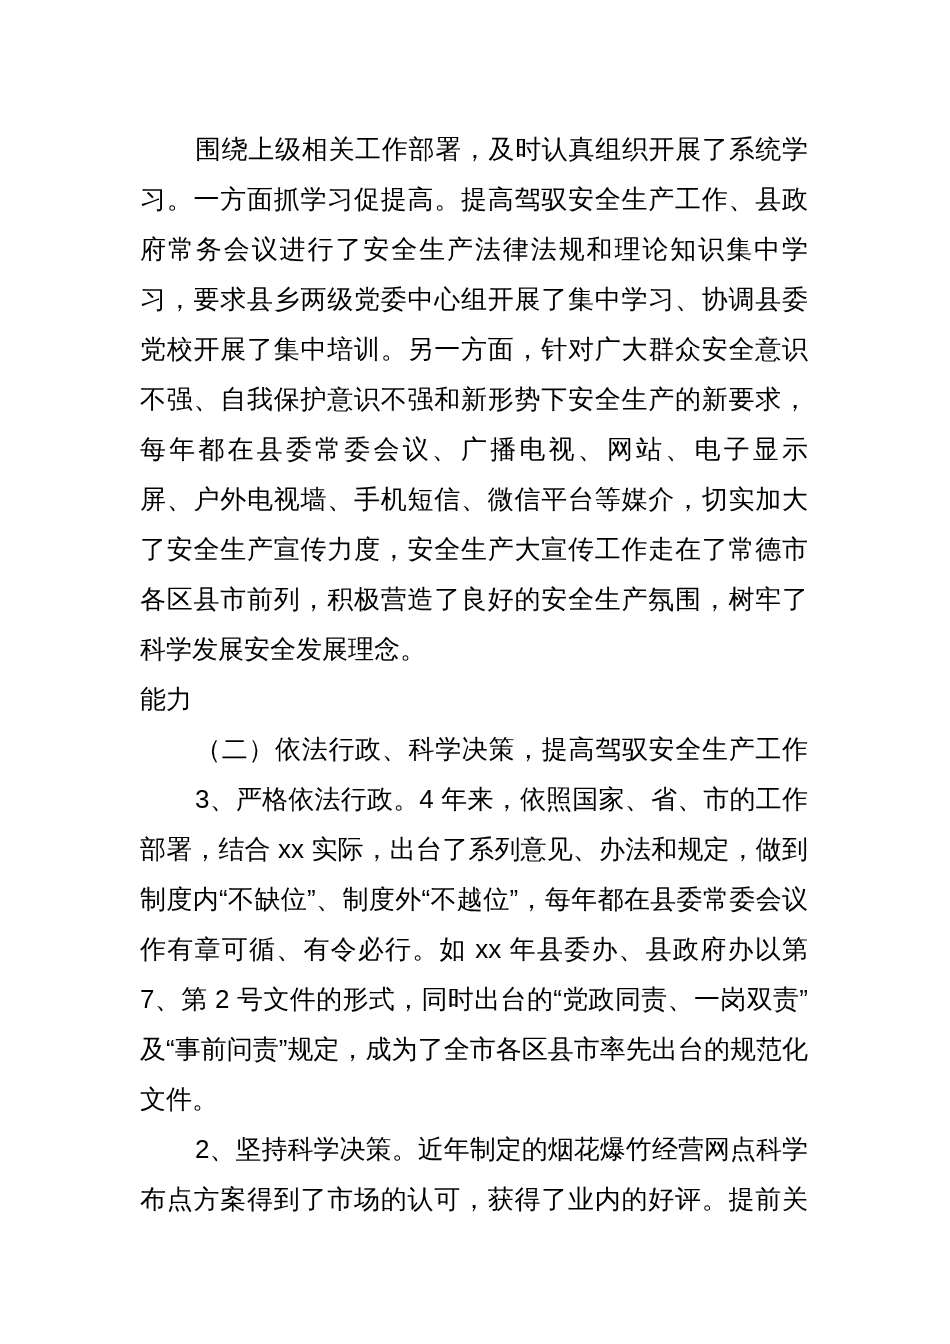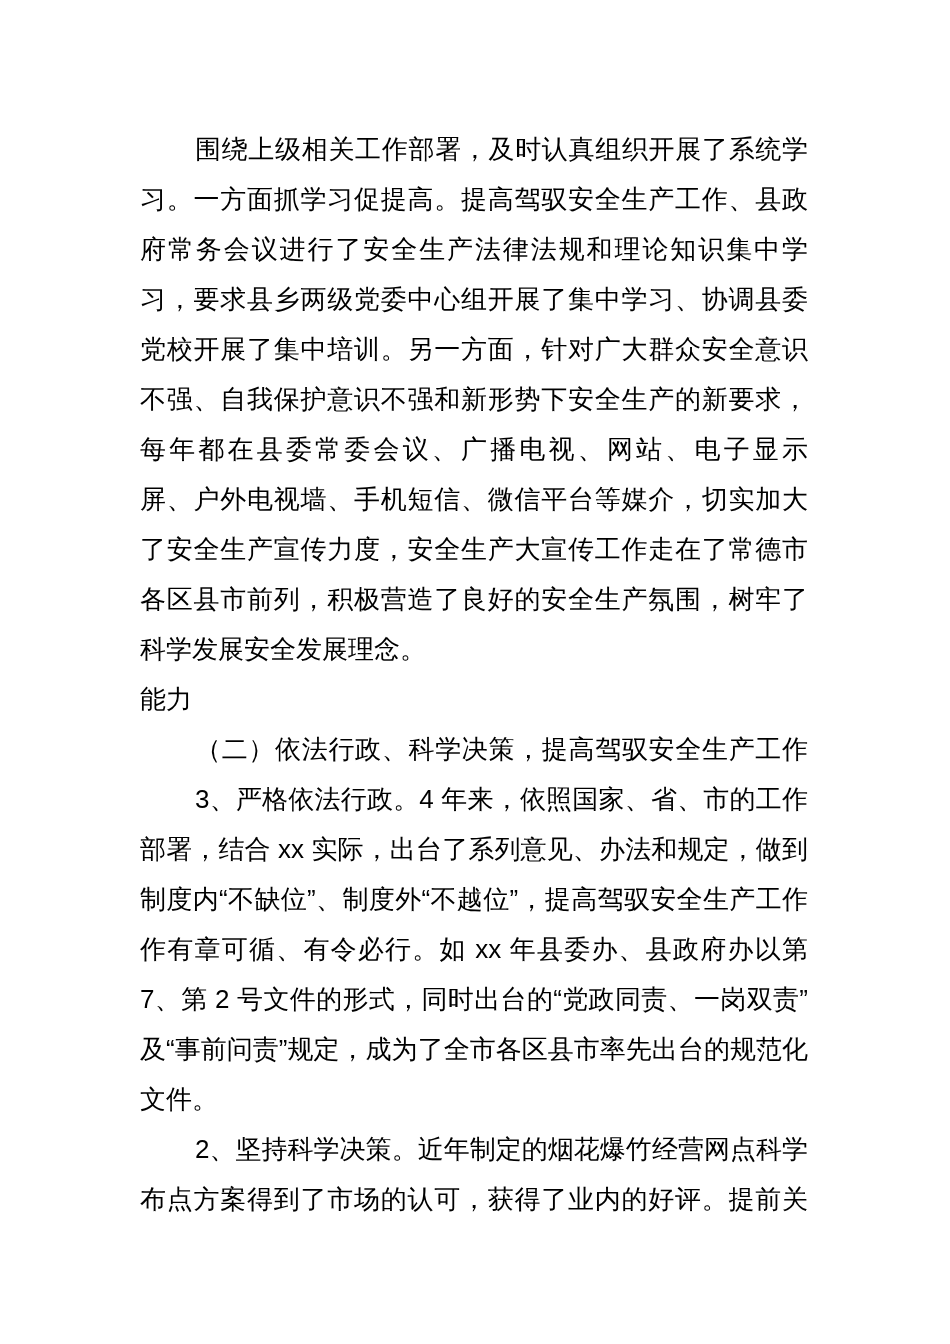--- a/index.html
+++ b/index.html
@@ -60,21 +60,21 @@
         <div class="line just">各区县市前列，积极营造了良好的安全生产氛围，树牢了</div>
         <div class="line">科学发展安全发展理念。</div>
       </div>
       <div class="para">
         <div class="line">能力</div>
         <div class="line indent just">（二）依法行政、科学决策，提高驾驭安全生产工作</div>
       </div>
       <div class="para">
         <div class="line indent just">3、严格依法行政。4 年来，依照国家、省、市的工作</div>
         <div class="line just">部署，结合 xx 实际，出台了系列意见、办法和规定，做到</div>
-        <div class="line just">制度内“不缺位”、制度外“不越位”，提高驾驭安全生产工作</div>
+        <div class="line just">制度内“不缺位”、制度外“不越位”，每年都在县委常委会议</div>
         <div class="line just">作有章可循、有令必行。如 xx 年县委办、县政府办以第</div>
         <div class="line just">7、第 2 号文件的形式，同时出台的“党政同责、一岗双责”</div>
         <div class="line just">及“事前问责”规定，成为了全市各区县市率先出台的规范化</div>
         <div class="line">文件。</div>
       </div>
       <div class="para">
         <div class="line indent just">2、坚持科学决策。近年制定的烟花爆竹经营网点科学</div>
         <div class="line just">布点方案得到了市场的认可，获得了业内的好评。提前关</div>
       </div>
     </div>

